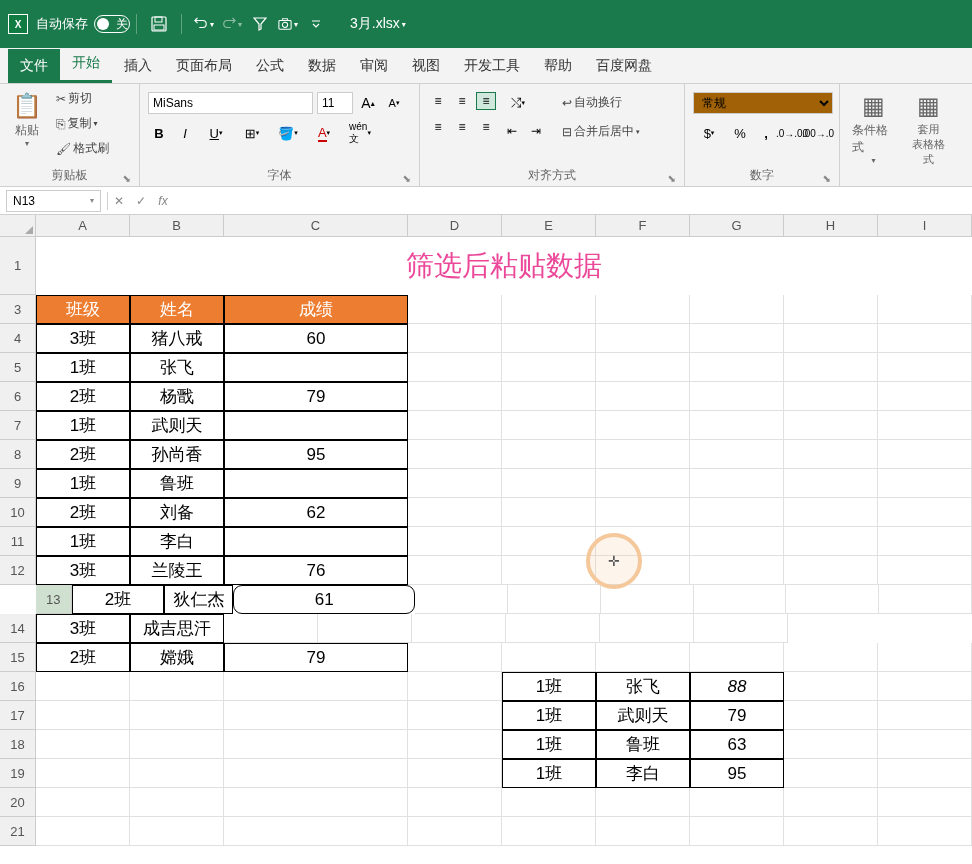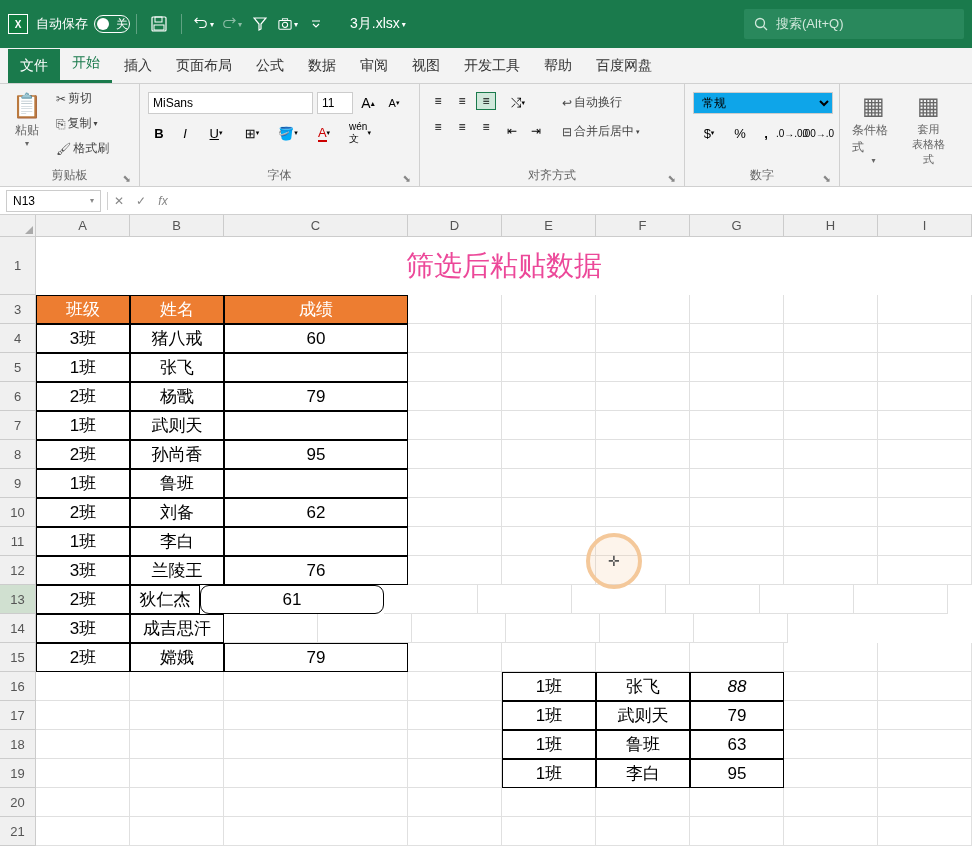--- a/index.html
+++ b/index.html
@@ -35,21 +35,21 @@
 .ribbon-btn-big .icon { font-size: 24px; margin-bottom: 2px; }
 .ribbon-col { display: flex; flex-direction: column; gap: 4px; }
 .ribbon-row { display: flex; align-items: center; gap: 4px; }
 .ribbon-small-btn { padding: 2px 4px; font-size: 12px; cursor: pointer; display: flex; align-items: center; gap: 2px; color: #444; }
 .font-select { width: 165px; height: 22px; border: 1px solid #ccc; font-size: 12px; padding: 0 4px; background: #fff; }
 .size-select { width: 36px; height: 22px; border: 1px solid #ccc; font-size: 12px; padding: 0 4px; background: #fff; }
 .fmt-btn { width: 22px; height: 22px; display: flex; align-items: center; justify-content: center; cursor: pointer; font-size: 13px; }
 .fmt-btn.with-arrow { width: 32px; }
 .align-btn { width: 20px; height: 18px; display: flex; align-items: center; justify-content: center; cursor: pointer; }
 .align-btn.active { background: #d0e8db; border: 1px solid #1a7a4c; }
-.number-select { width: 140px; height: 22px; border: 1px solid #ccc; font-size: 12px; padding: 0 4px; background: #0ea5e9; }
+.number-select { width: 140px; height: 22px; border: 1px solid #ccc; font-size: 12px; padding: 0 4px; background: #a16207; }
 
 
 .formula-bar { height: 28px; display: flex; align-items: center; border-bottom: 1px solid #d0d0d0; background: #fff; }
 .name-box { width: 95px; height: 22px; border: 1px solid #ccc; margin: 0 6px; padding: 0 6px; font-size: 12px; display: flex; align-items: center; justify-content: space-between; }
 .fb-btn { width: 22px; height: 22px; display: flex; align-items: center; justify-content: center; color: #888; cursor: pointer; font-size: 12px; }
 .fb-sep { width: 1px; height: 18px; background: #d0d0d0; }
 .formula-input { flex: 1; height: 22px; border: none; padding: 0 6px; font-size: 12px; }
 
 
 .grid-container { position: relative; background: #fff; }
@@ -119,29 +119,20 @@
   <div class="tb-icon">
     <svg width="10" height="10" viewBox="0 0 10 10">
         <line x1="1" y1="2" x2="9" y2="2" stroke="#fff" stroke-width="1"></line>
         <path d="M2 5 L5 8 L8 5" fill="none" stroke="#fff" stroke-width="1.2"></path>
       </svg>
   </div>
   <div class="filename">
     <span>3月.xlsx</span>
     <span class="dropdown-arrow">▾</span>
   </div>
-  <div class="searchbox">
-    <span class="search-icon">
-      <svg width="14" height="14" viewBox="0 0 14 14">
-          <circle cx="6" cy="6" r="4.5" fill="none" stroke="#d0e8db" stroke-width="1.3"></circle>
-          <line x1="9.5" y1="9.5" x2="13" y2="13" stroke="#d0e8db" stroke-width="1.3"></line>
-        </svg>
-    </span>
-    <span>搜索(Alt+Q)</span>
-  </div>
 </div>
 
 <div class="menubar">
   <div class="menu-item file">文件</div>
   <div class="menu-item active">开始</div>
   <div class="menu-item">插入</div>
   <div class="menu-item">页面布局</div>
   <div class="menu-item">公式</div>
   <div class="menu-item">数据</div>
   <div class="menu-item">审阅</div>
@@ -435,21 +426,21 @@
         <div class="cell table-cell" style="width: 94px; height: 29px;">兰陵王</div>
         <div class="cell table-cell" style="width: 184px; height: 29px;">76</div>
         <div class="cell" style="width: 94px; height: 29px;"></div>
         <div class="cell" style="width: 94px; height: 29px;"></div>
         <div class="cell" style="width: 94px; height: 29px;"></div>
         <div class="cell" style="width: 94px; height: 29px;"></div>
         <div class="cell" style="width: 94px; height: 29px;"></div>
         <div class="cell" style="width: 94px; height: 29px;"></div>
       </div>
       <div class="row" style="height: 29px;">
-        <div class="row-header selected" style="height: 29px;">13</div>
+        <div class="row-header selected" style="height: 29px; margin-left: 36px;">13</div>
         <div class="cell table-cell" style="width: 94px; height: 29px;">2班</div>
         <div class="cell table-cell" style="width: 70px; height: 29px;">狄仁杰</div>
         <div class="cell table-cell" style="width: 184px; height: 29px; border-radius: 9px;">61</div>
         <div class="cell" style="width: 94px; height: 29px;"></div>
         <div class="cell" style="width: 94px; height: 29px;"></div>
         <div class="cell" style="width: 94px; height: 29px;"></div>
         <div class="cell" style="width: 94px; height: 29px;"></div>
         <div class="cell" style="width: 94px; height: 29px;"></div>
         <div class="cell" style="width: 94px; height: 29px;"></div>
       </div>

